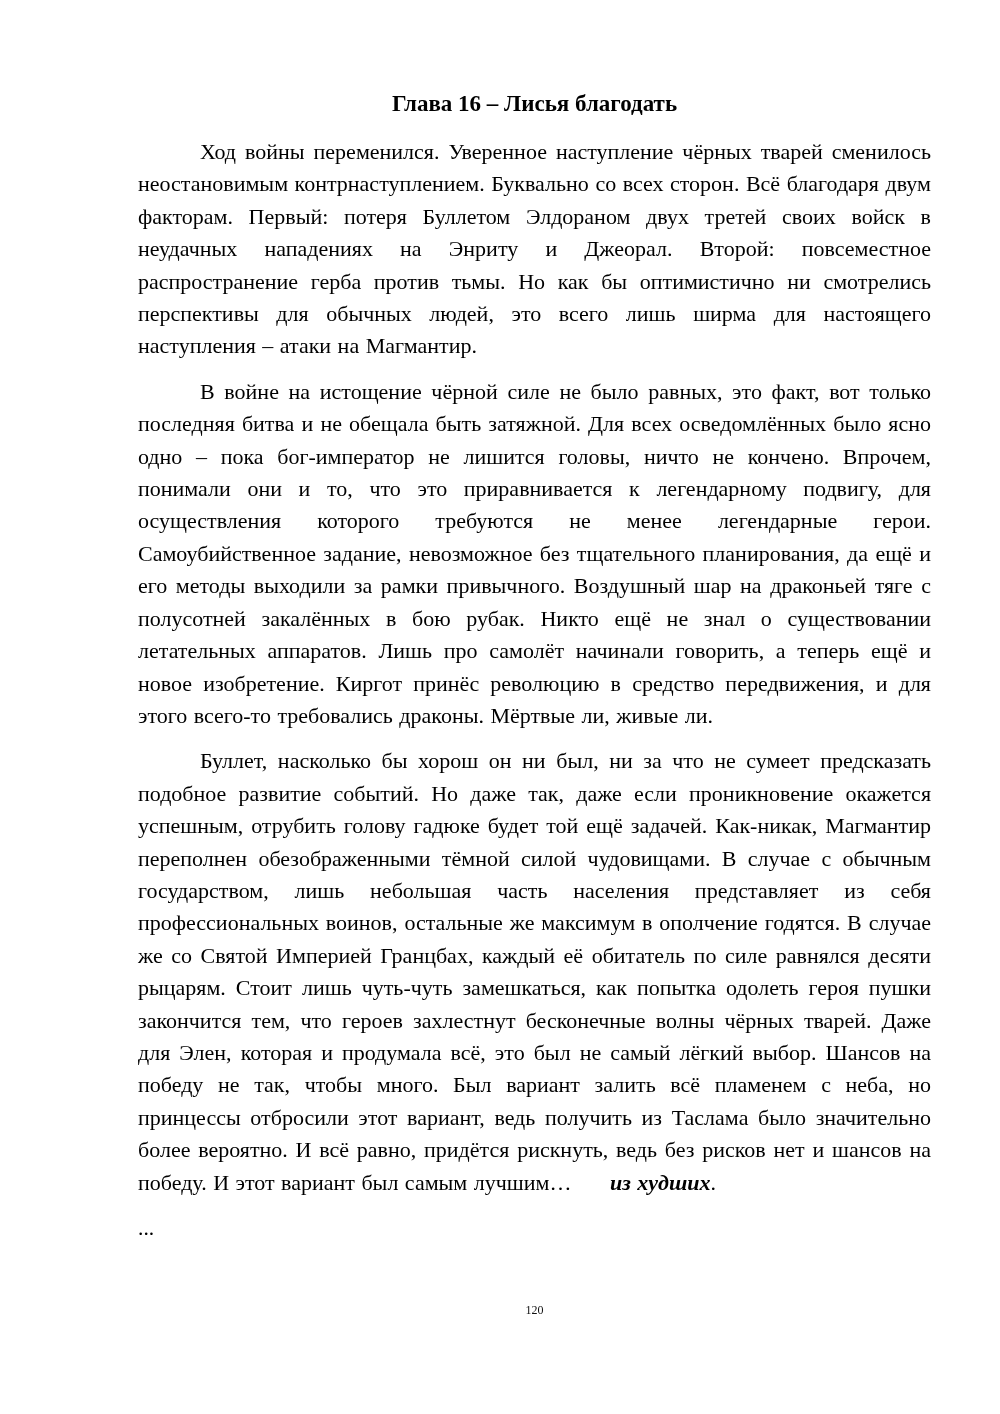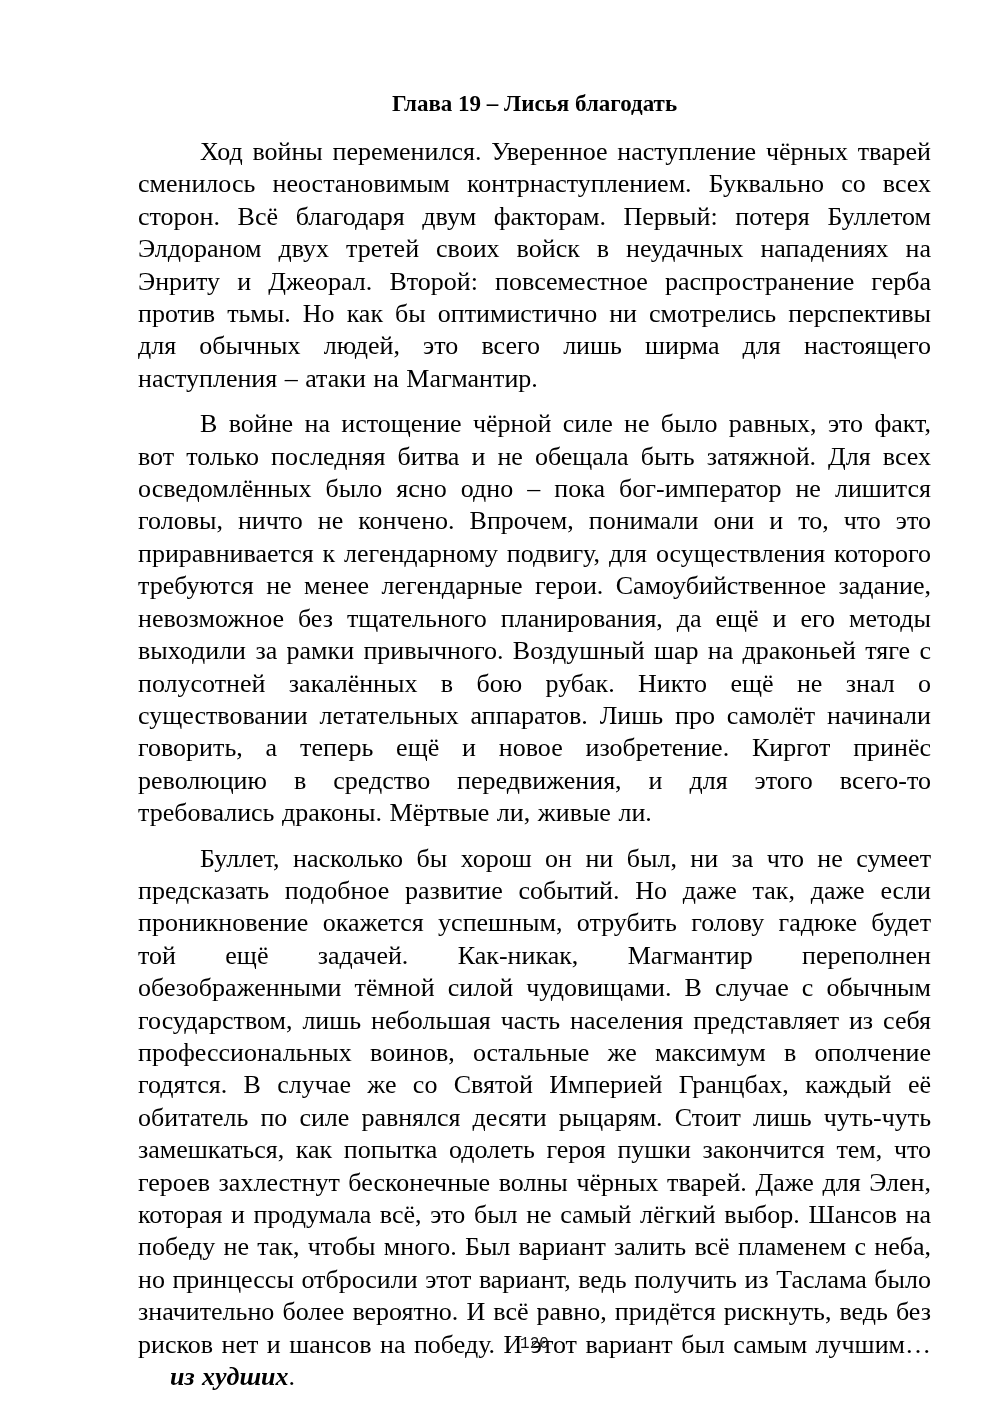--- a/index.html
+++ b/index.html
@@ -20,21 +20,21 @@
     width: 793px;
   }
   .chapter-title {
     font-size: 23px;
     font-weight: bold;
     text-align: center;
     line-height: 32px;
     margin-bottom: 16px;
   }
   .body-text p.para {
-    font-size: 26px;
+    font-size: 22px;
     line-height: 32.4px;
     text-align: justify;
     text-indent: 62px;
     margin-bottom: 13px;
     word-spacing: 1px;
   }
   .body-text p.para .emph {
     font-weight: bold;
     font-style: italic;
     margin-left: 32px;
@@ -44,33 +44,32 @@
     line-height: 32.4px;
     text-indent: 0;
     margin-top: 3px;
   }
   .page-footer {
     position: absolute;
     top: 1303px;
     left: 138px;
     width: 793px;
     text-align: center;
-    font-family: Liberation Mono, monospace;
-    font-size: 16px;
+    font-family: Liberation Serif, serif;
+    font-size: 12px;
     color: #111111;
-    margin-top: 32px;
   }
 </style>
 </head>
 <body>
 
 <div class="page">
   <div class="content">
 
-    <h1 class="chapter-title">Глава 19 – Лисья благодать</h1>
+    <h1 class="chapter-title">Глава 16 – Лисья благодать</h1>
 
     <div class="body-text">
 
       <p class="para">Ход войны переменился. Уверенное наступление чёрных тварей сменилось неостановимым контрнаступлением. Буквально со всех сторон. Всё благодаря двум факторам. Первый: потеря Буллетом Элдораном двух третей своих войск в неудачных нападениях на Энриту и Джеорал. Второй: повсеместное распространение герба против тьмы. Но как бы оптимистично ни смотрелись перспективы для обычных людей, это всего лишь ширма для настоящего наступления – атаки на Магмантир.</p>
 
       <p class="para">В войне на истощение чёрной силе не было равных, это факт, вот только последняя битва и не обещала быть затяжной. Для всех осведомлённых было ясно одно – пока бог-император не лишится головы, ничто не кончено. Впрочем, понимали они и то, что это приравнивается к легендарному подвигу, для осуществления которого требуются не менее легендарные герои. Самоубийственное задание, невозможное без тщательного планирования, да ещё и его методы выходили за рамки привычного. Воздушный шар на драконьей тяге с полусотней закалённых в бою рубак. Никто ещё не знал о существовании летательных аппаратов. Лишь про самолёт начинали говорить, а теперь ещё и новое изобретение. Киргот принёс революцию в средство передвижения, и для этого всего-то требовались драконы. Мёртвые ли, живые ли.</p>
 
       <p class="para"><span>Буллет, насколько бы хорош он ни был, ни за что не сумеет предсказать подобное развитие событий. Но даже так, даже если проникновение окажется успешным, отрубить голову гадюке будет той ещё задачей. Как-никак, Магмантир переполнен обезображенными тёмной силой чудовищами. В случае с обычным государством, лишь небольшая часть населения представляет из себя профессиональных воинов, остальные же максимум в ополчение годятся. В случае же со Святой Империей Гранцбах, каждый её обитатель по силе равнялся десяти рыцарям. Стоит лишь чуть-чуть замешкаться, как попытка одолеть героя пушки закончится тем, что героев захлестнут бесконечные волны чёрных тварей. Даже для Элен, которая и продумала всё, это был не самый лёгкий выбор. Шансов на победу не так, чтобы много. Был вариант залить всё пламенем с неба, но принцессы отбросили этот вариант, ведь получить из Таслама было значительно более вероятно. И всё равно, придётся рискнуть, ведь без рисков нет и шансов на победу. И этот вариант был самым лучшим… </span><span class="emph">из худших</span><span>.</span></p>
 
       <p class="ellipsis-line">...</p>

